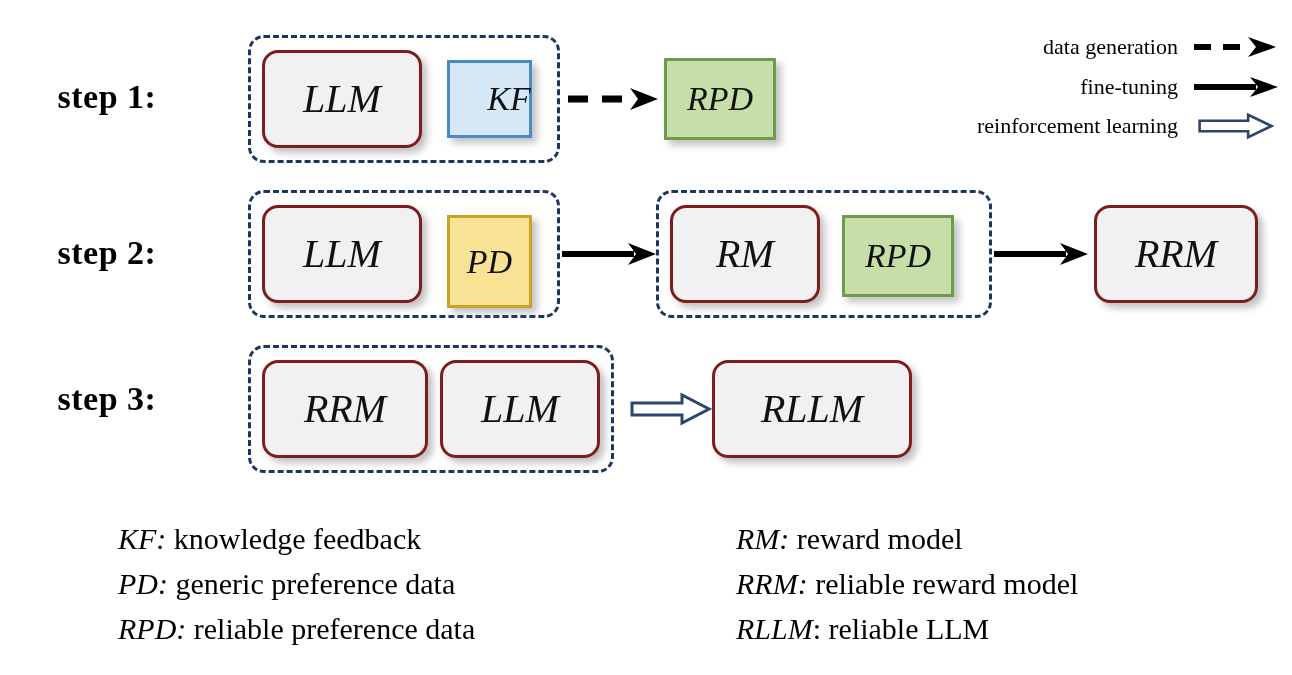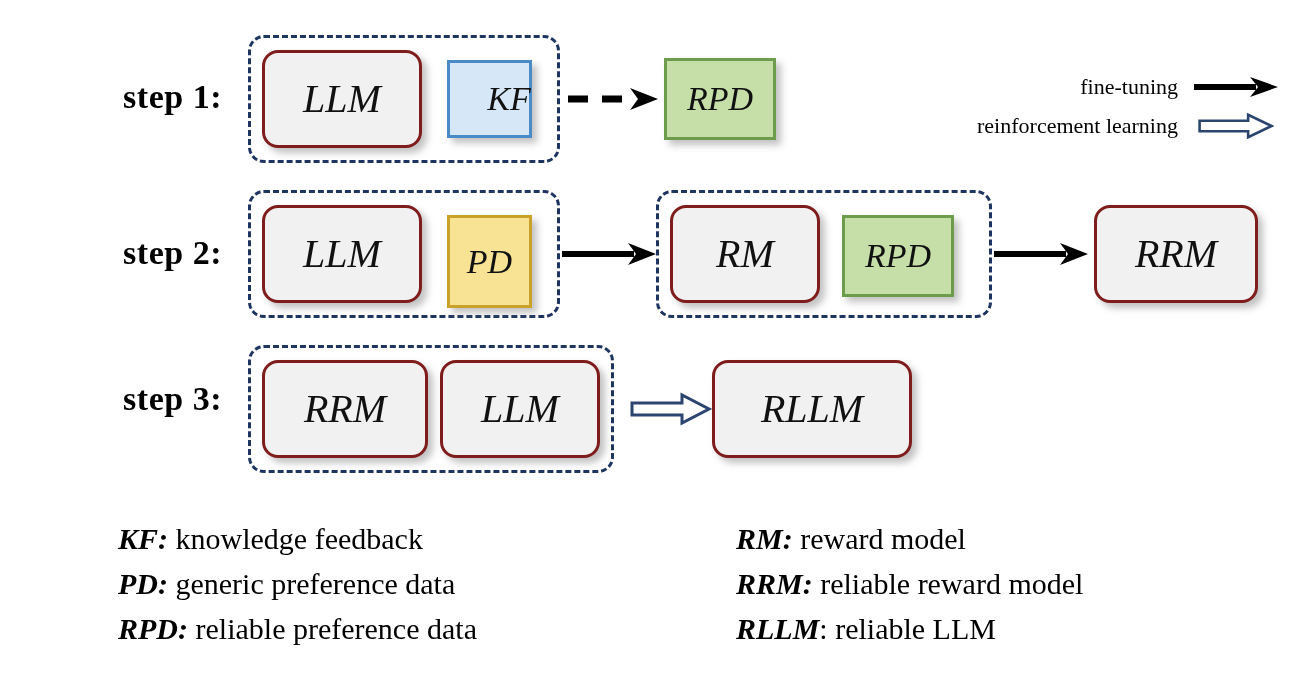--- a/index.html
+++ b/index.html
@@ -23,23 +23,23 @@
 
   
   .step-label {
     position: absolute;
     font-family: "Liberation Serif", "DejaVu Serif", serif;
     font-weight: bold;
     font-size: 34px;
     color: #000000;
     letter-spacing: 0.5px;
     white-space: nowrap;
-    text-align: right;
+    text-align: center;
     width: 190px;
-    left: 32px;
+    left: 12px;
   }
 
   
   .dashed-group {
     position: absolute;
     border: 3px dashed #1f3561;
     border-radius: 16px;
     box-sizing: border-box;
     background: transparent;
   }
@@ -115,21 +115,20 @@
   
   .abbr-line {
     position: absolute;
     font-family: "Liberation Serif", "DejaVu Serif", serif;
     font-size: 30px;
     color: #000000;
     white-space: nowrap;
   }
   .abbr-line .abbr {
     font-style: italic;
-    font-weight: bold;
   }
   .abbr-line .defn {
     font-style: normal;
   }
 </style>
 </head>
 <body>
 
 <div id="diagram">
 
@@ -147,20 +146,27 @@
 
   <svg class="arrow-svg" style="left:566px; top:84px;" width="98" height="30" viewBox="0 0 98 30">
     <line x1="2" y1="15" x2="66" y2="15" stroke="#000000" stroke-width="7" stroke-dasharray="20,14" stroke-linecap="butt"></line>
     <path d="M 64 4 L 92 15 L 64 26 L 72 15 Z" fill="#000000"></path>
   </svg>
 
   <div class="data-box" style="left:664px; top:58px; width:112px; height:82px; background:#c6dfa9; border-color:#6d9c4c;">
     <span class="lbl">RPD</span>
   </div>
 
+  <div class="key-row" style="left:860px; top:32px; width:420px; height:30px;">
+    <span class="key-text">data generation</span>
+    <svg class="key-glyph" viewBox="0 0 88 26">
+      <line x1="2" y1="13" x2="58" y2="13" stroke="#000000" stroke-width="6" stroke-dasharray="17,12" stroke-linecap="butt"></line>
+      <path d="M 56 3 L 84 13 L 56 23 L 64 13 Z" fill="#000000"></path>
+    </svg>
+  </div>
 
   <div class="key-row" style="left:860px; top:72px; width:420px; height:30px;">
     <span class="key-text">fine-tuning</span>
     <svg class="key-glyph" viewBox="0 0 88 26">
       <line x1="2" y1="13" x2="64" y2="13" stroke="#000000" stroke-width="6" stroke-linecap="butt"></line>
       <path d="M 58 3 L 86 13 L 58 23 L 66 13 Z" fill="#000000"></path>
     </svg>
   </div>
 
   <div class="key-row" style="left:745px; top:110px; width:535px; height:32px;">

